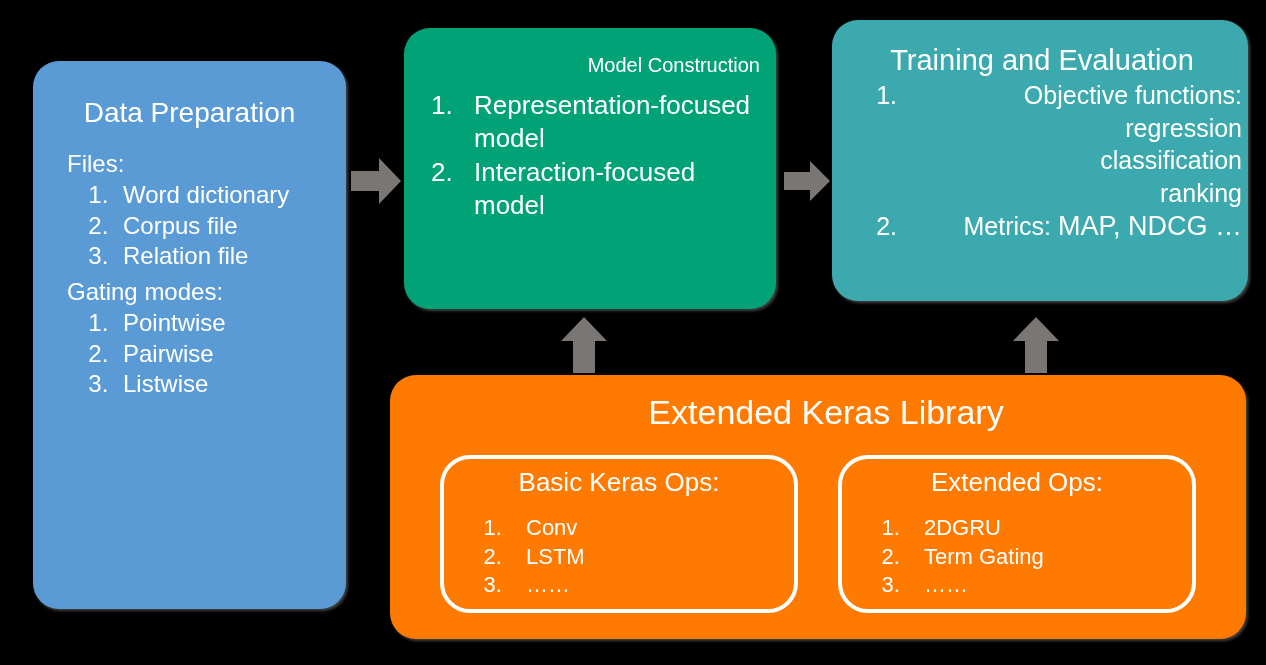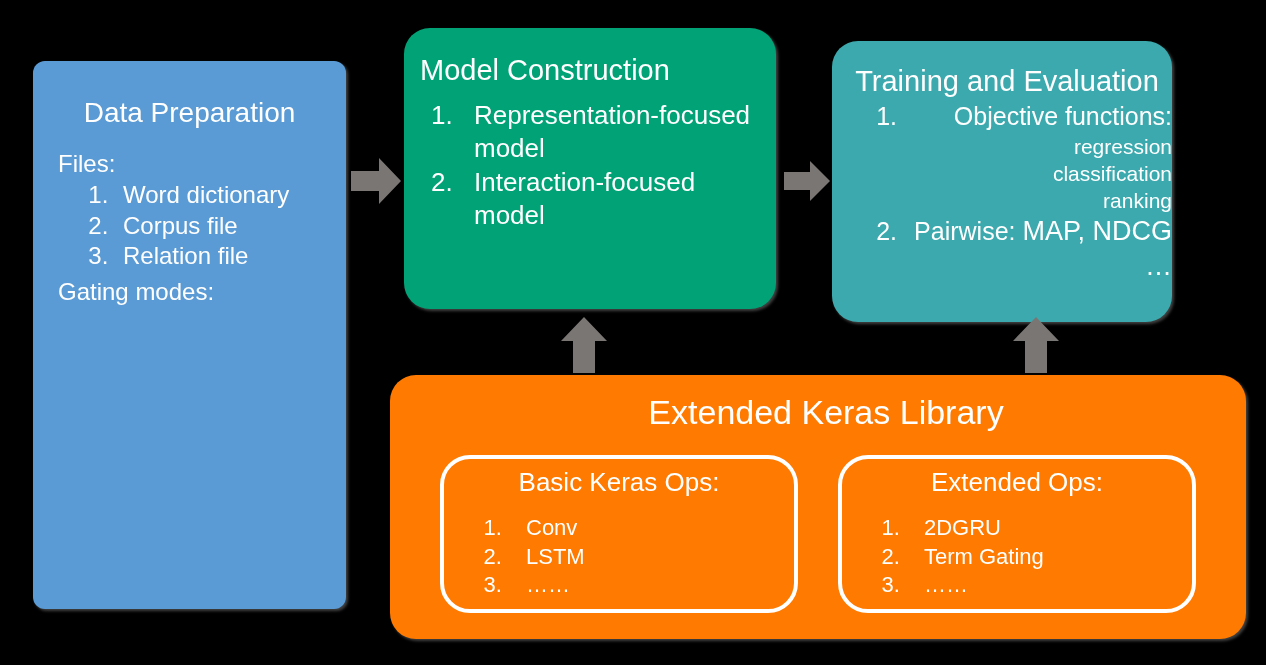--- a/index.html
+++ b/index.html
@@ -32,33 +32,32 @@
   }
 
   
   #card-data-prep {
     left: 33px;
     top: 61px;
     width: 313px;
     height: 548px;
     background: #5B9BD5;
     padding: 18px 14px 0 14px;
-    border-radius: 12px;
   }
   #card-data-prep .card-title {
     font-size: 28px;
     line-height: 1.15;
     text-align: center;
     margin: 18px 0 20px 0;
     font-weight: 400;
   }
   .grouplabel {
     font-size: 24px;
     line-height: 1.26;
-    margin: 0 0 1px 11px;
+    margin: 0 0 1px 20px;
   }
   ol.numlist {
     list-style: decimal;
     margin: 0 0 6px 0;
     padding-left: 68px;
   }
   ol.numlist > li {
     font-size: 24px;
     line-height: 1.26;
     padding-left: 8px;
@@ -68,61 +67,61 @@
   #card-model {
     left: 404px;
     top: 28px;
     width: 372px;
     height: 281px;
     background: #00A36C;
     background: #00A276;
     padding: 10px 16px 0 16px;
   }
   #card-model .card-title {
-    font-size: 29px;
-    text-align: left;
+    font-size: 20px;
+    text-align: right;
     margin: 16px 0 12px 0;
     font-weight: 400;
   }
   #card-model ol.numlist {
     padding-left: 40px;
   }
   #card-model ol.numlist > li {
     font-size: 26px;
     line-height: 1.28;
     padding-left: 14px;
   }
 
   
   #card-train {
     left: 832px;
-    top: 41px;
-    width: 340px;
+    top: 20px;
+    width: 416px;
     height: 281px;
     background: #3BA9AD;
-    padding: 10px 0 0 10px;
+    padding: 10px 6px 0 10px;
   }
   #card-train .card-title {
     font-size: 29px;
     text-align: center;
     margin: 14px 0 2px 0;
     font-weight: 400;
   }
   #card-train ol.numlist {
     padding-left: 62px;
     margin-top: 2px;
     text-align: right;
   }
   #card-train ol.numlist > li {
     font-size: 25px;
     line-height: 1.30;
     padding-left: 10px;
   }
   #card-train .sub-lines {
-    font-size: 21px;
+    font-size: 25px;
     line-height: 1.30;
   }
   #card-train .metrics-small {
     font-size: 27px;
   }
 
   
   #card-keras {
     left: 390px;
     top: 375px;
@@ -190,41 +189,46 @@
     <div class="card-title">Data Preparation</div>
 
     <div class="grouplabel">Files:</div>
     <ol class="numlist">
       <li>Word dictionary</li>
       <li>Corpus file</li>
       <li>Relation file</li>
     </ol>
 
     <div class="grouplabel">Gating modes:</div>
+    <ol class="numlist">
+      <li>Pointwise</li>
+      <li>Pairwise</li>
+      <li>Listwise</li>
+    </ol>
   </div>
 
   <div class="card" id="card-model">
     <div class="card-title">Model Construction</div>
     <ol class="numlist">
       <li>Representation-focused model</li>
       <li>Interaction-focused model</li>
     </ol>
   </div>
 
   <div class="card" id="card-train">
     <div class="card-title">Training and Evaluation</div>
     <ol class="numlist">
       <li>
         <span>Objective functions:</span>
         <div class="sub-lines">regression</div>
         <div class="sub-lines">classification</div>
         <div class="sub-lines">ranking</div>
       </li>
       <li>
-        <span>Pairwise:</span>
+        <span>Metrics:</span>
         <span class="metrics-small">MAP, NDCG …</span>
       </li>
     </ol>
   </div>
 
   <div class="card" id="card-keras">
     <div class="card-title">Extended Keras Library</div>
 
     <div class="inner-row">
 

